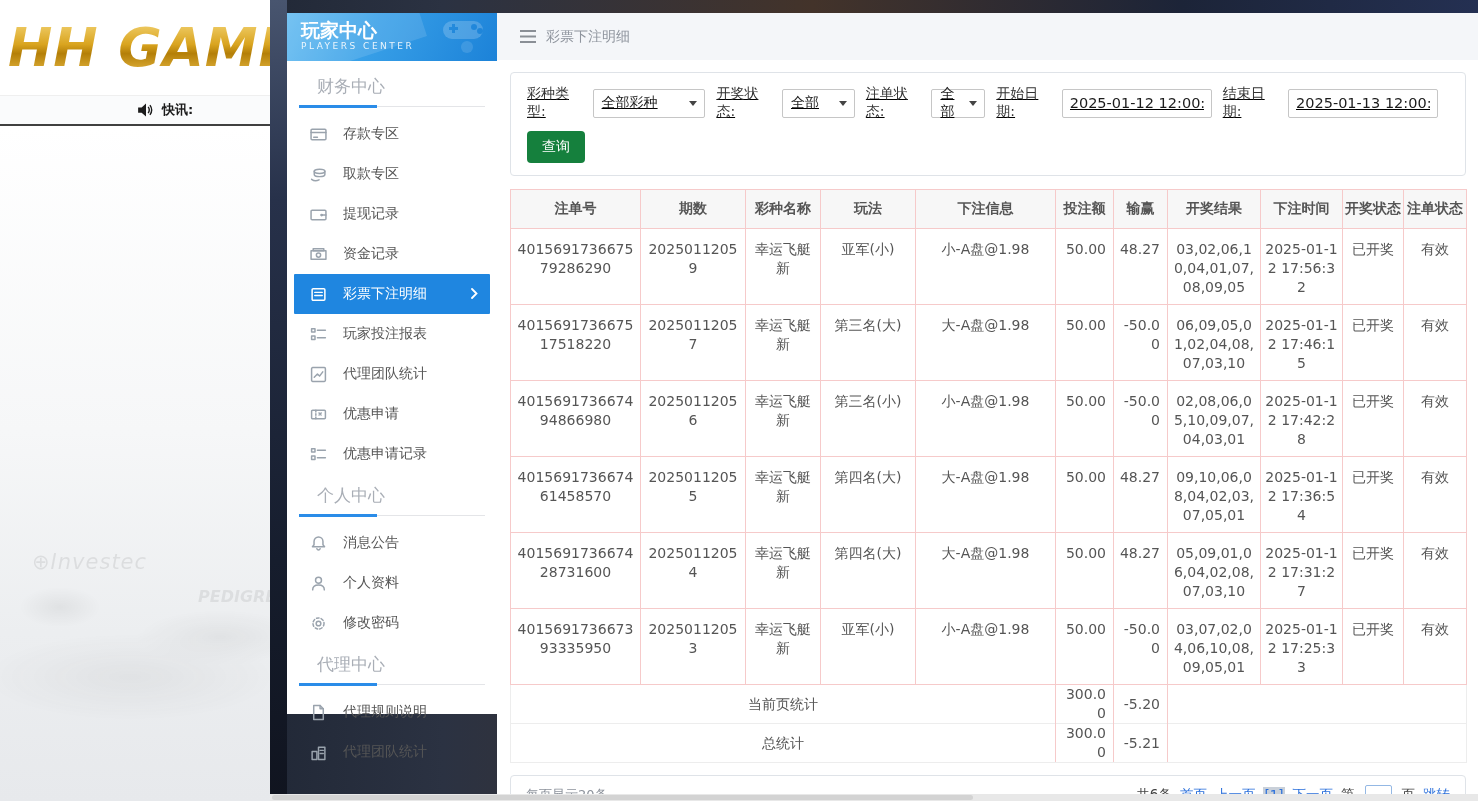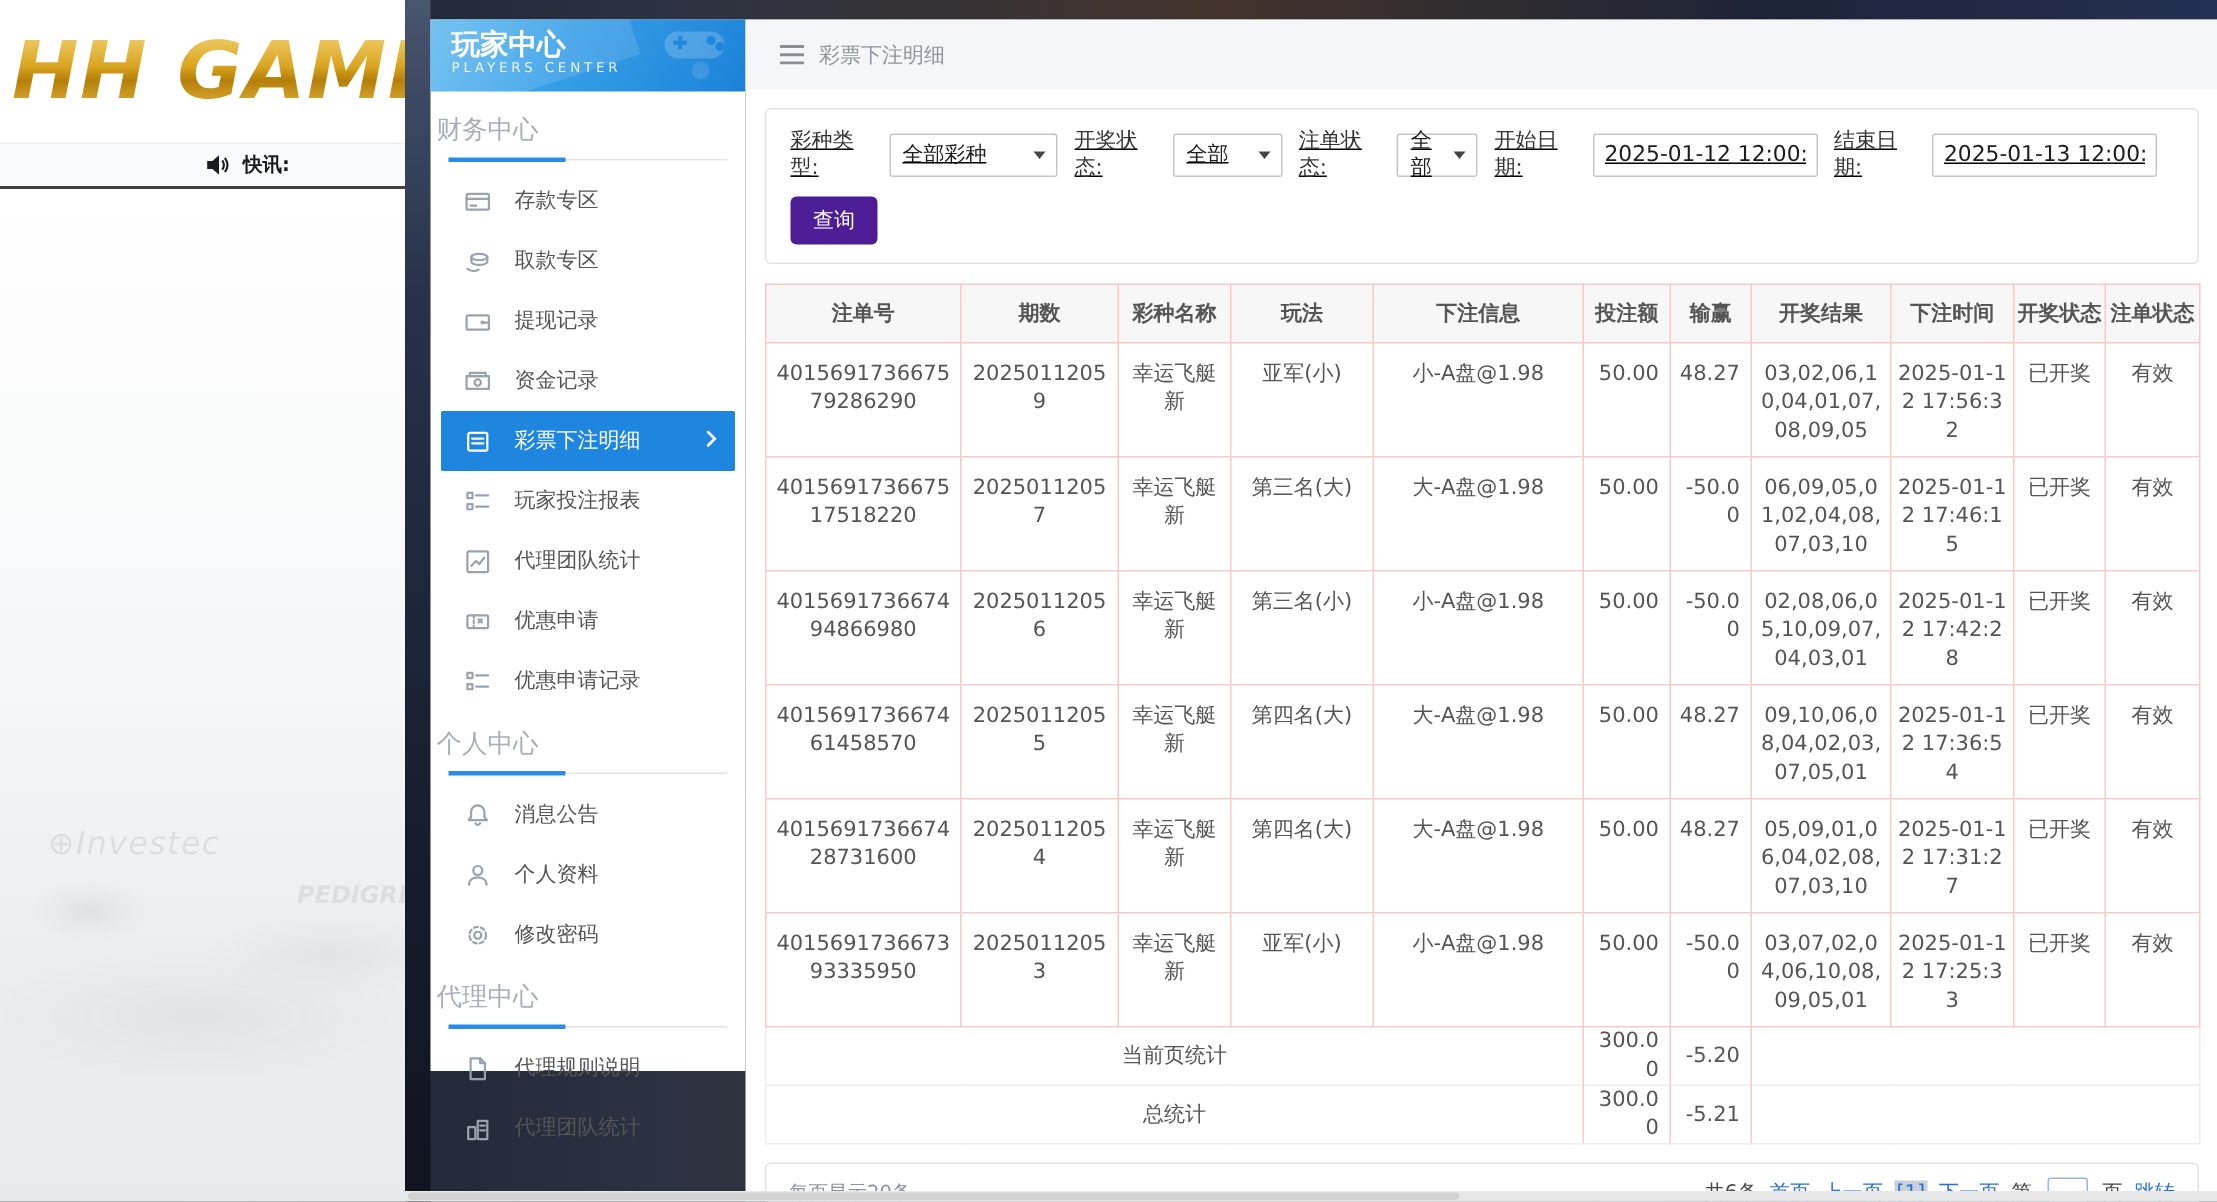--- a/index.html
+++ b/index.html
@@ -37,21 +37,21 @@
   
   .sidebar { position:absolute; left:287px; top:13px; width:210px; height:701px; background:#fff; }
   .side-banner { height:48px; position:relative; overflow:hidden; padding:6px 0 0 14px;
     background:linear-gradient(115deg,#63bbf0 0%,#38a0e8 40%,#1c82d8 100%); }
   .side-banner::before { content:''; position:absolute; left:-30px; top:-40px; width:160px; height:90px;
     background:rgba(255,255,255,.12); transform:rotate(-18deg); }
   .banner-title { font-size:19px; color:#fff; font-weight:bold; line-height:22px; position:relative; }
   .banner-sub { font-size:9px; color:rgba(255,255,255,.88); letter-spacing:2.5px; position:relative; }
   .banner-art { position:absolute; right:8px; top:6px; opacity:.35; }
   .side-menu { padding-top:4px; }
-  .sec-title { margin:10px 4px 0; font-size:17px; color:#a9aeb6; font-weight:normal; }
+  .sec-title { margin:10px 30px 0; font-size:17px; color:#a9aeb6; font-weight:normal; }
   .sec-line { position:relative; height:3px; margin:7px 12px 6px; }
   .sec-line::after { content:''; position:absolute; left:0; right:0; top:1px; height:1px; background:#e4e5e8; }
   .sec-line::before { content:''; position:absolute; left:0; top:0; width:78px; height:3px; background:#2a8ce8; z-index:1; }
   .menu-item { height:40px; display:flex; align-items:center; padding:0 12px 0 22px; cursor:pointer;
     color:#555; font-size:14px; }
   .menu-item .mi-icon { width:18px; height:18px; margin-right:16px; flex:none; display:flex; align-items:center; justify-content:center; }
   .menu-item .mi-icon svg { stroke:#9aa3ad; fill:none; stroke-width:1.4; }
   .menu-item.active { background:#1f86e0; color:#fff; margin:0 7px; padding-left:15px; border-radius:1px; }
   .menu-item.active .mi-icon svg { stroke:#fff; }
   .mi-chevron { margin-left:auto; display:none; }
@@ -65,21 +65,21 @@
   .filter-row { display:flex; align-items:center; }
   .f-label { font-size:14px; color:#333; margin:0 5px 0 0; }
   .f-group { display:flex; align-items:center; margin-right:11px;text-decoration:underline; }
   .sel { display:inline-flex; align-items:center; justify-content:space-between; border:1px solid #c6c6c6;
     border-radius:2px; height:29px; padding:0 7px 0 8px; font-size:14px; color:#1c1c1c; background:#fff; cursor:pointer; }
   .sel .arr { width:0; height:0; border-left:4px solid transparent; border-right:4px solid transparent;
     border-top:5px solid #444; margin-left:8px; }
   .sel-lottery { width:113px; } .sel-draw { width:73px; } .sel-bet { width:54px; }
   .date-input { height:29px; border:1px solid #c6c6c6; border-radius:2px; font-size:14.5px; color:#1c1c1c;
     padding:0 7px; width:150px; font-family:inherit; background:#fff; }
-  .btn-search { margin-top:10px; background:#4c1d95; color:#fff; border:none; border-radius:4px;
+  .btn-search { margin-top:10px; background:#15803d; color:#fff; border:none; border-radius:4px;
     font-size:14px; padding:7px 15px; cursor:pointer; font-family:inherit; }
   
   table.bet-table { border-collapse:collapse; margin:13px 12px 0 13px; table-layout:fixed; width:956px;
     font-size:14px; color:#555; }
   .bet-table th { border:1px solid #f6caca; background:#f7f7f7; height:39px; font-weight:bold; color:#555; padding:0 1px; }
   .bet-table td { border:1px solid #f6caca; vertical-align:top; padding:11px 4px 0; text-align:center;
     height:76px; line-height:19px; word-break:break-all; }
   .bet-table td.num { text-align:right; padding-right:7px; }
   .bet-table tr.summary td { border:none; border-top:1px solid #ededed; height:38px; padding:0 4px;
     vertical-align:middle; text-align:center; color:#555; }

